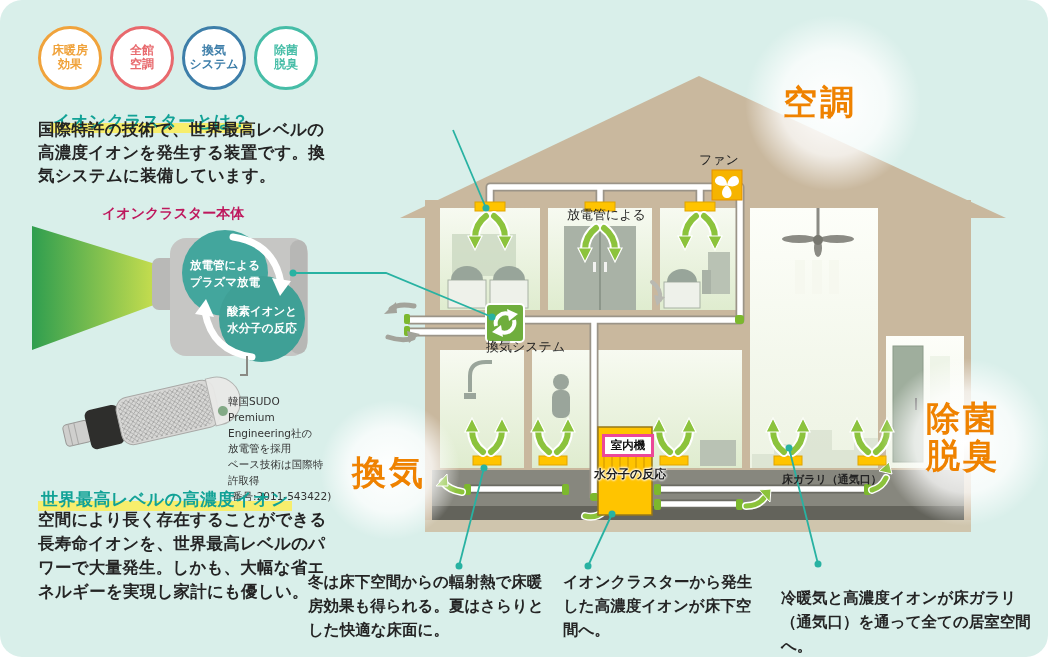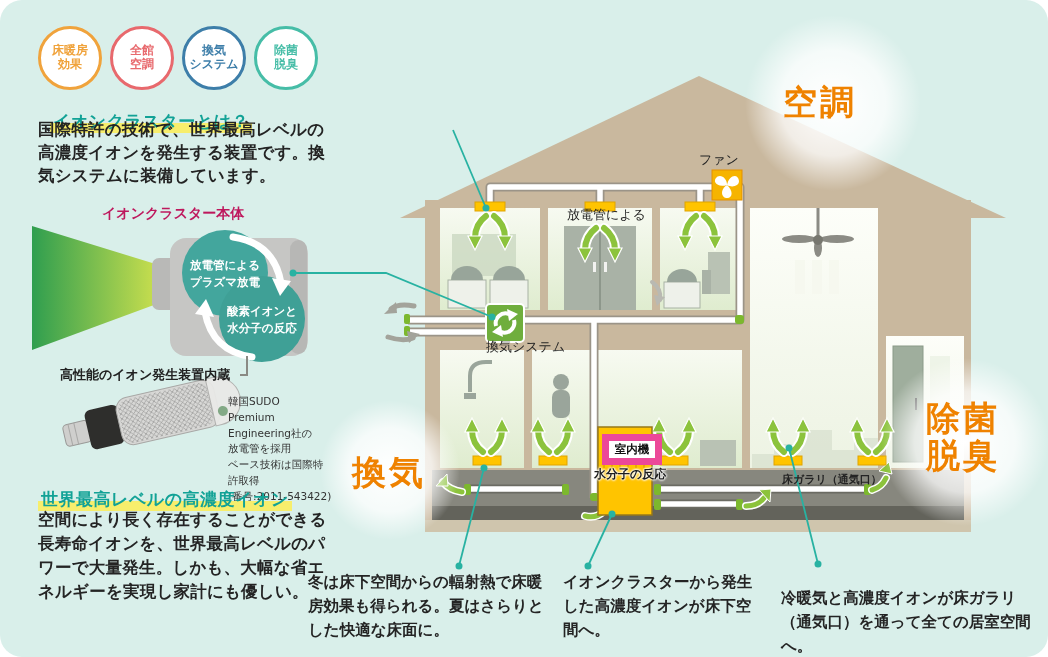--- a/index.html
+++ b/index.html
@@ -16,21 +16,21 @@
            background:linear-gradient(transparent 58%,#f7ee6c 58%);padding:0 3px;display:inline-block;letter-spacing:.5px;}
   .body-text{font-size:16.5px;font-weight:600;color:#242424;line-height:1.4;letter-spacing:.2px;}
   .fig-title{font-size:14px;font-weight:700;color:#be185d;}
   .circle-text{font-size:11.5px;font-weight:700;color:#fff;text-align:center;line-height:1.45;width:92px;}
   .fig-caption{font-size:13px;font-weight:700;color:#222;}
   .photo-note{font-size:10.5px;font-weight:500;color:#333;line-height:1.5;}
   .note{font-size:15.5px;font-weight:600;color:#242424;line-height:1.55;}
   .lbl-big{font-size:34px;font-weight:800;color:#ef8200;letter-spacing:3px;}
   .lbl-small{font-size:13px;font-weight:400;color:#242424;}
   .lbl-tiny{font-size:11px;font-weight:700;color:#242424;}
-  .unit-band{width:46px;height:17px;background:#fff;border:7px solid #ec4899;font-size:11.5px;font-weight:700;
+  .unit-band{width:46px;height:17px;background:#fff;border:3px solid #ec4899;font-size:11.5px;font-weight:700;
              text-align:center;line-height:16px;color:#111;}
   .dist-lbl{font-size:12px;font-weight:700;color:#1d1d1d;
             text-shadow:0 0 2px #fff,0 0 2px #fff,0 0 3px #fff,0 0 3px #fff;}
 </style>
 </head>
 <body>
 
 <div class="canvas">
 
   <svg class="abs" style="left:0;top:0" width="1048" height="657" viewBox="0 0 1048 657">
@@ -299,21 +299,20 @@
   <h2 class="abs" style="left:38px;top:93px;margin:12px">
     <span class="hl-head">イオンクラスターとは？</span>
   </h2>
   <p class="abs body-text" style="left:38px;top:118px;width:290px;margin:0">国際特許の技術で、世界最高レベルの高濃度イオンを発生する装置です。換気システムに装備しています。</p>
 
   <div class="abs fig-title" style="left:102px;top:205px">イオンクラスター本体</div>
   <div class="abs circle-text pre" style="left:179px;top:257px">放電管による
 プラズマ放電</div>
   <div class="abs circle-text pre" style="left:216px;top:303px">酸素イオンと
 水分子の反応</div>
-  <div class="abs fig-caption" style="left:60px;top:366px">高性能のイオン発生装置内蔵</div>
   <div class="abs photo-note pre" style="left:228px;top:394px;width:104px">韓国SUDO　Premium
 Engineering社の
 放電管を採用
 ベース技術は国際特許取得
 (番号:2011-543422)</div>
 
   <h2 class="abs" style="left:38px;top:483px;margin:0">
     <span class="hl-head">世界最高レベルの高濃度イオン</span>
   </h2>
   <p class="abs body-text" style="left:38px;top:508px;width:292px;margin:0;line-height:1.45">空間により長く存在することができる長寿命イオンを、世界最高レベルのパワーで大量発生。しかも、大幅な省エネルギーを実現し家計にも優しい。</p>

